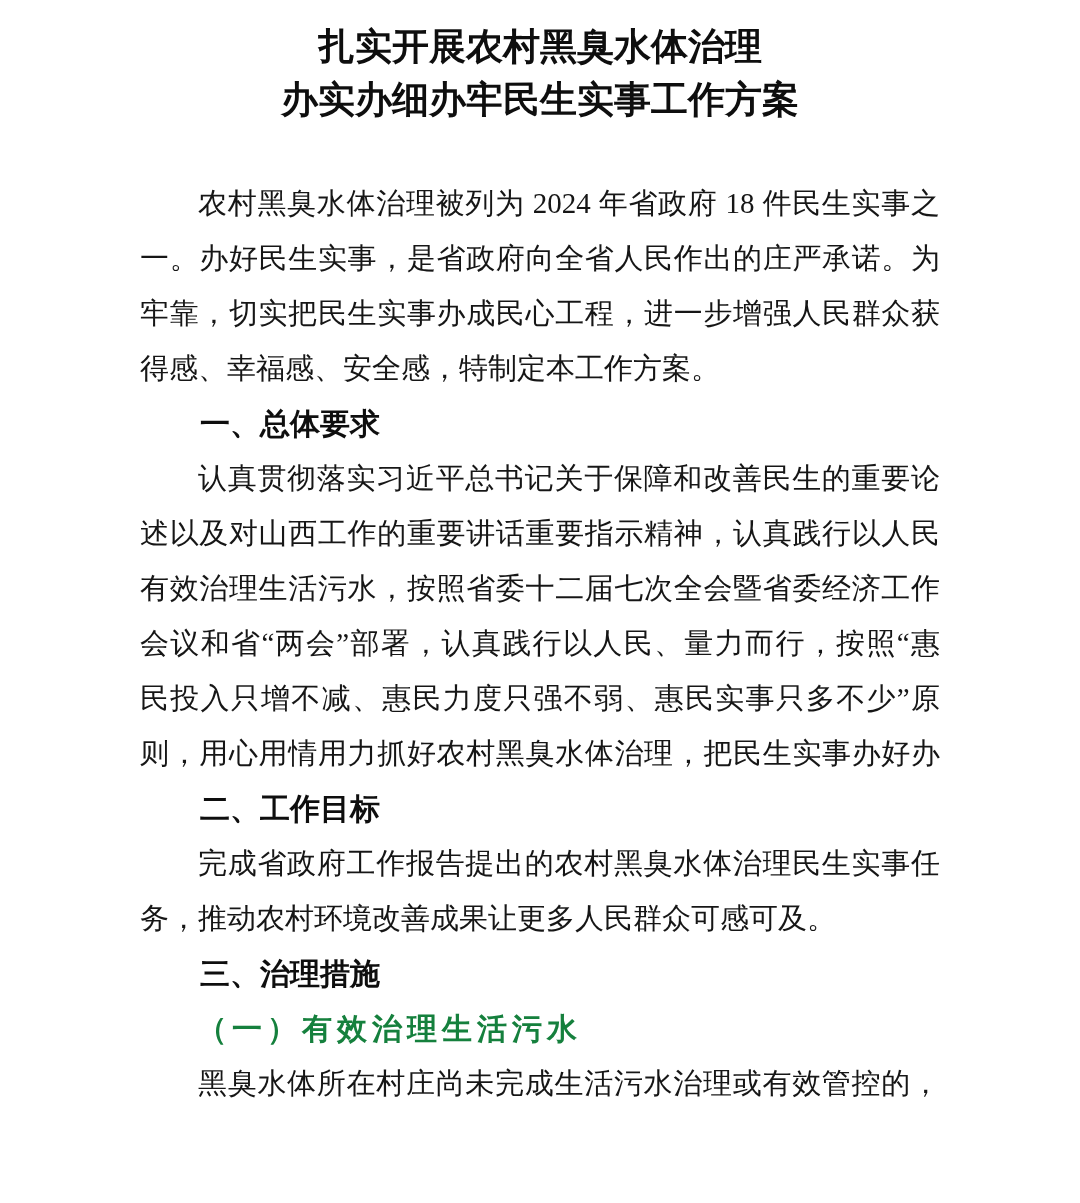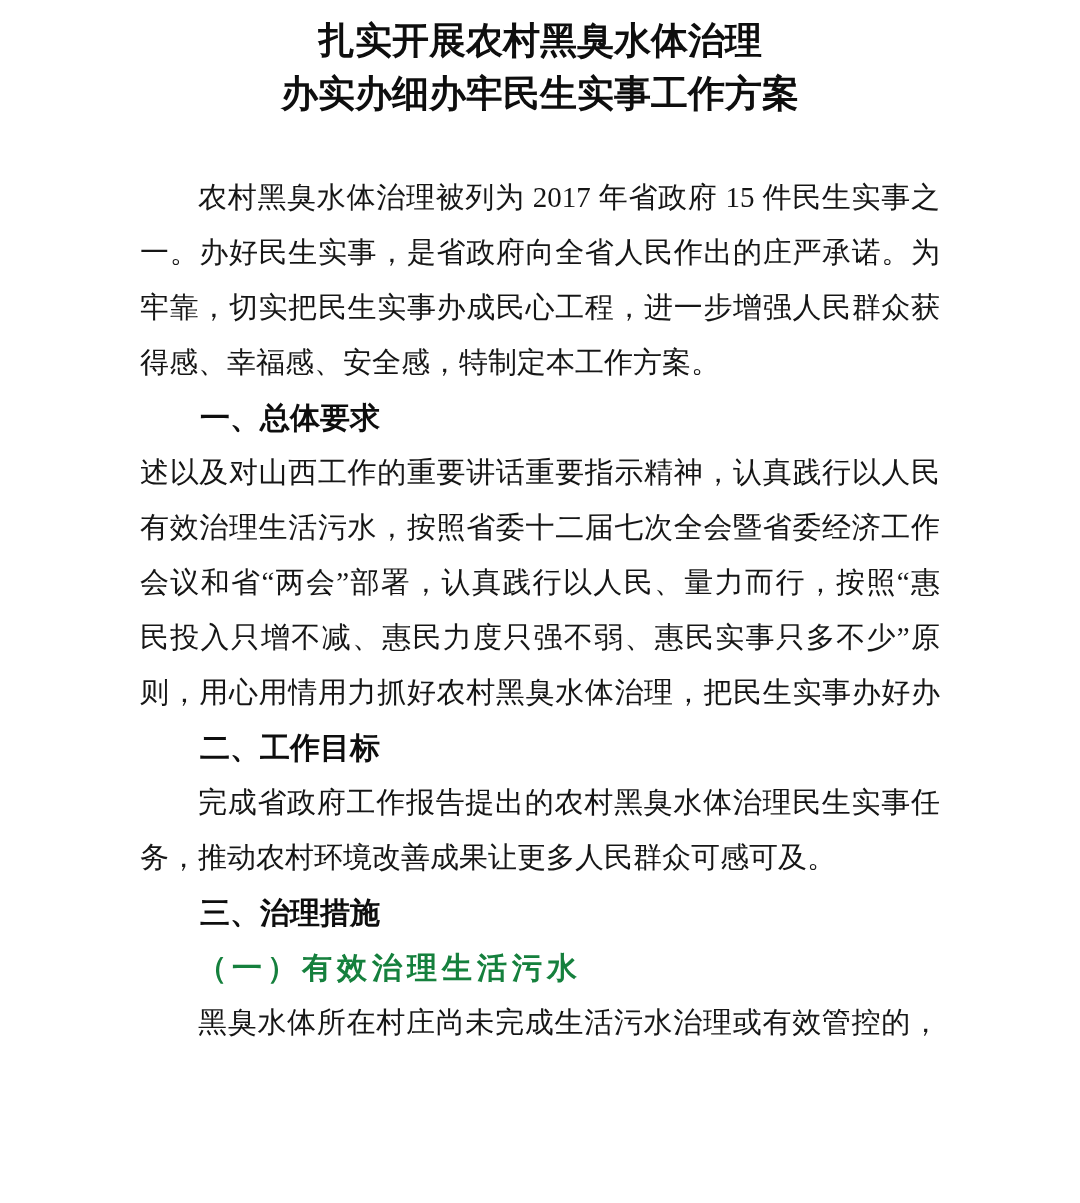--- a/index.html
+++ b/index.html
@@ -11,21 +11,21 @@
     height: 1203px;
     background: #ffffff;
     overflow: hidden;
     color: #161616;
     font-family: "Liberation Serif", "DejaVu Serif", serif;
   }
   .page {
     box-sizing: border-box;
     width: 1080px;
     height: 1203px;
-    padding: 14px 140px 0 140px;
+    padding: 20px 140px 0 140px;
     border-radius: 7px;
   }
   .doc-title {
     text-align: center;
     font-weight: 700;
     font-size: 37px;
     line-height: 53px;
     margin-bottom: 50px;
     color: #0e0e0e;
     font-family: "Liberation Serif", "DejaVu Serif", serif;
@@ -68,25 +68,26 @@
 </style>
 </head>
 <body>
 
 <div class="page">
   <div class="doc-title">
       <div class="title-line">扎实开展农村黑臭水体治理</div>
       <div class="title-line">办实办细办牢民生实事工作方案</div>
     </div>
   <div class="doc-body">
-      <div class="line body-line fill indent">农村黑臭水体治理被列为 2017 年省政府 15 件民生实事之</div>
+      <div class="line body-line fill indent">农村黑臭水体治理被列为 2024 年省政府 18 件民生实事之</div>
       <div class="line body-line fill">一。办好民生实事，是省政府向全省人民作出的庄严承诺。为</div>
       <div class="line body-line fill">牢靠，切实把民生实事办成民心工程，进一步增强人民群众获</div>
       <div class="line body-line">得感、幸福感、安全感，特制定本工作方案。</div>
       <div class="line heading">一、总体要求</div>
+      <div class="line body-line fill indent">认真贯彻落实习近平总书记关于保障和改善民生的重要论</div>
       <div class="line body-line fill">述以及对山西工作的重要讲话重要指示精神，认真践行以人民</div>
       <div class="line body-line fill">有效治理生活污水，按照省委十二届七次全会暨省委经济工作</div>
       <div class="line body-line fill">会议和省“两会”部署，认真践行以人民、量力而行，按照“惠</div>
       <div class="line body-line fill">民投入只增不减、惠民力度只强不弱、惠民实事只多不少”原</div>
       <div class="line body-line fill">则，用心用情用力抓好农村黑臭水体治理，把民生实事办好办</div>
       <div class="line heading">二、工作目标</div>
       <div class="line body-line fill indent">完成省政府工作报告提出的农村黑臭水体治理民生实事任</div>
       <div class="line body-line">务，推动农村环境改善成果让更多人民群众可感可及。</div>
       <div class="line heading">三、治理措施</div>
       <div class="line subheading">（一）有效治理生活污水</div>

